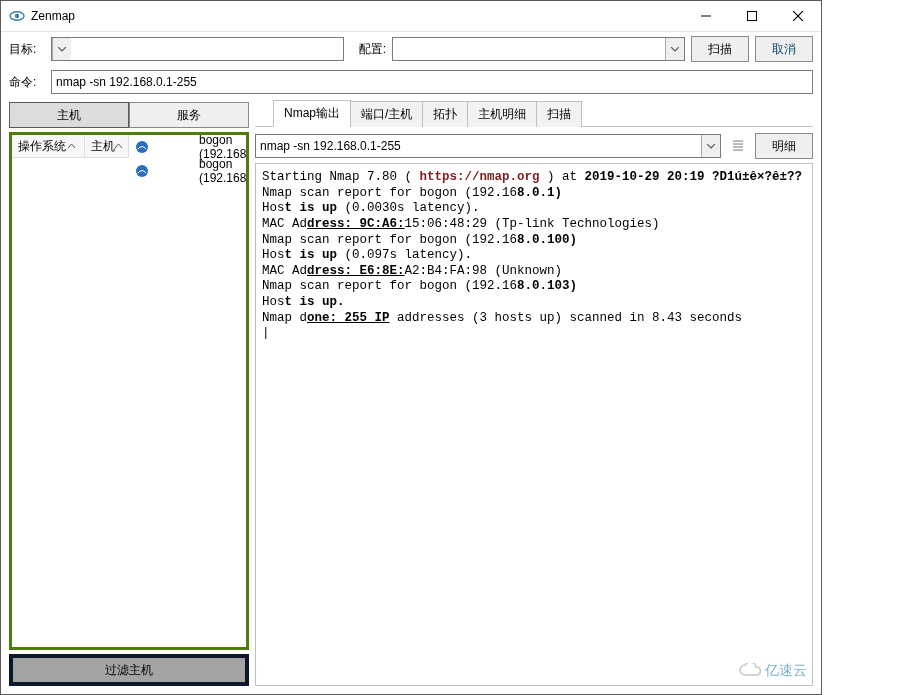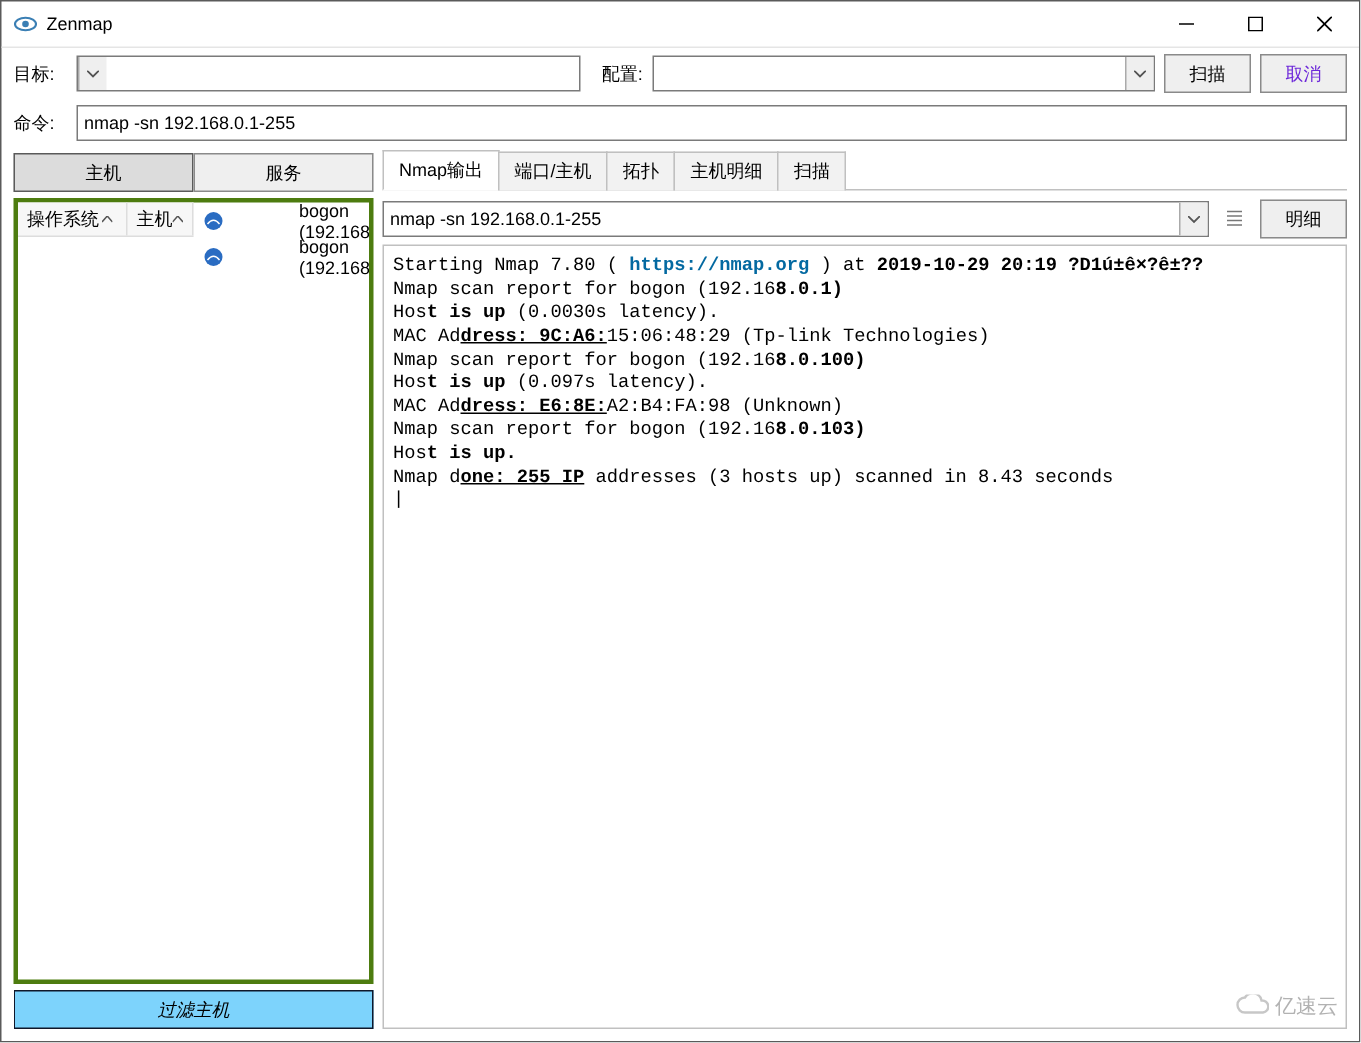--- a/index.html
+++ b/index.html
@@ -1,57 +1,57 @@
 <!DOCTYPE html>
 <html><head>
 <meta charset="utf-8">
 <style>
   html,body{margin:0;padding:0;font-family:"Microsoft YaHei","Segoe UI",Tahoma,sans-serif;font-size:12px;background:#fff;color:#000;height:100%;}
-  .window{border:1px solid #5a5a5a;width:907px;height:695px;box-sizing:border-box;display:flex;flex-direction:column;background:#fff;position:relative;}
+  .window{border:1px solid #5a5a5a;width:822px;height:695px;box-sizing:border-box;display:flex;flex-direction:column;background:#fff;position:relative;}
   .titlebar{height:30px;display:flex;align-items:center;padding:0 0 0 8px;border-bottom:1px solid #e5e5e5;}
   .titlebar .eye{margin-right:6px;}
   .title{flex:1;font-size:12px;}
   .winbtns{display:flex;height:100%;}
   .winbtn{width:46px;display:flex;align-items:center;justify-content:center;cursor:default;}
   .menubar{height:22px;display:flex;align-items:center;padding:2px 6px;gap:10px;border-bottom:1px solid #f0f0f0;}
   .menuitem{padding:1px 4px;cursor:default;}
   .menuitem u{text-decoration:underline;}
   .row{display:flex;align-items:center;padding:4px 8px;gap:6px;}
   .lbl{width:36px;text-align:left;}
   .combo{display:flex;align-items:stretch;border:1px solid #7a7a7a;background:#fff;height:22px;}
   .combo input{border:none;outline:none;padding:0 4px;flex:1;font:inherit;background:transparent;}
   .combo .drop{width:18px;display:flex;align-items:center;justify-content:center;border-left:1px solid #aaa;background:#efefef;}
   .btn{border:1px solid #8a8a8a;background:#efefef;height:24px;min-width:40px;padding:0 8px;display:flex;align-items:center;justify-content:center;cursor:default;}
-  .btn.disabled{color:#6d28d9;}
+  .btn.disabled{color:#0c4a6e;}
   .textinput{border:1px solid #7a7a7a;height:22px;padding:0 4px;font:inherit;flex:1;}
   .body{flex:1;display:flex;min-height:0;padding:4px 8px 8px 8px;gap:6px;}
   .left{width:240px;display:flex;flex-direction:column;border:0;}
   .togglebar{display:flex;gap:0;margin-bottom:4px;}
   .toggle{flex:1;border:1px solid #8a8a8a;background:#efefef;height:24px;display:flex;align-items:center;justify-content:center;}
   .toggle.active{background:#dcdcdc;border:1px solid #5a5a5a;}
   .hostlist{flex:1;border:3px solid #4d7c0f;display:flex;flex-direction:row;}
   .hdrrow{display:flex;background:#f7f7f7;border-bottom:1px solid #ddd;height:22px;}
   .hdrcell{display:flex;align-items:center;padding:0 6px;border-right:1px solid #ddd;}
   .hdrcell.os{width:60px;}
   .hdrcell.host{flex:1;justify-content:space-between;}
   .rows{flex:1;overflow:auto;}
   .hrow{display:flex;align-items:center;height:24px;padding-left:6px;gap:48px;}
   .hrow .osicon{width:60px;display:flex;justify-content:center;}
   .hrow .hname{flex:1;padding-left:2px;}
-  .filterbtn{border:1px solid #0f172a;background:#7dd3fc;height:24px;display:flex;align-items:center;justify-content:center;margin-top:4px;font-style:italic;}
+  .filterbtn{border:4px solid #0f172a;background:#a3a3a3;height:24px;display:flex;align-items:center;justify-content:center;margin-top:4px;}
   .right{flex:1;display:flex;flex-direction:column;min-width:0;}
   .tabs{display:flex;gap:0;border-bottom:1px solid #c0c0c0;height:24px;align-items:flex-end;}
   .tab{padding:4px 10px;border:1px solid #c0c0c0;border-bottom:none;background:#f2f2f2;margin-right:-1px;position:relative;top:1px;}
-  .tab.active{background:#fff;border-bottom:1px solid #fff;}
+  .tab.active{background:#fff;border-bottom:1px solid #fff;margin-left:18px;}
   .outtools{display:flex;align-items:center;gap:4px;margin:6px 0 4px 0;}
   .iconbtn{width:24px;height:24px;border:1px solid transparent;display:flex;align-items:center;justify-content:center;}
   .outarea{flex:1;border:1px solid #c0c0c0;padding:6px;font-family:Consolas,"Courier New",monospace;font-size:12.5px;line-height:1.25;white-space:pre;overflow:auto;color:#000;}
   .b{font-weight:bold;}
-  .link{color:#0369a1;text-align:right;}
-  .watermark{position:absolute;right:14px;bottom:14px;color:#737373;font-size:14px;display:flex;align-items:center;gap:4px;opacity:.55;pointer-events:none;}
+  .link{color:#7f1d1d;text-align:right;}
+  .watermark{position:absolute;right:14px;bottom:14px;color:#0369a1;font-size:14px;display:flex;align-items:center;gap:4px;opacity:.55;pointer-events:none;}
   svg{display:block;}
 </style>
 </head>
 <body>
 
 <div class="window">
 
   <div class="titlebar">
     <span class="eye">
       <svg width="16" height="16" viewBox="0 0 16 16">

